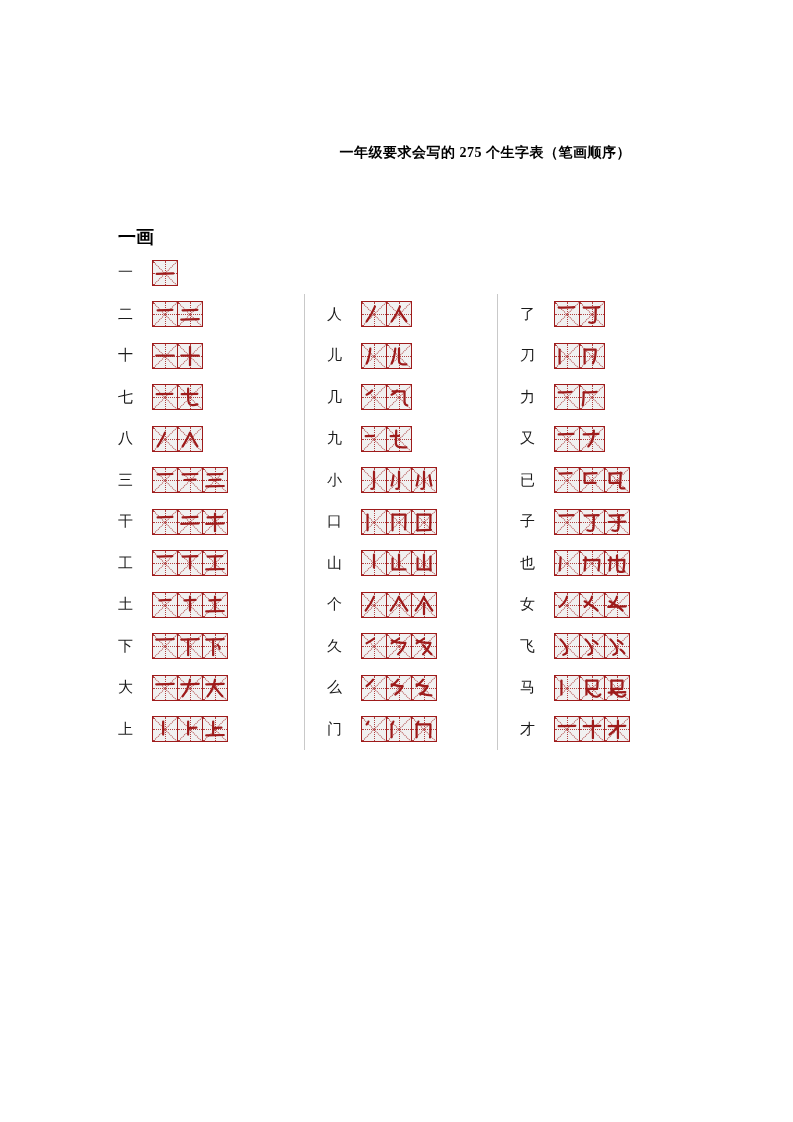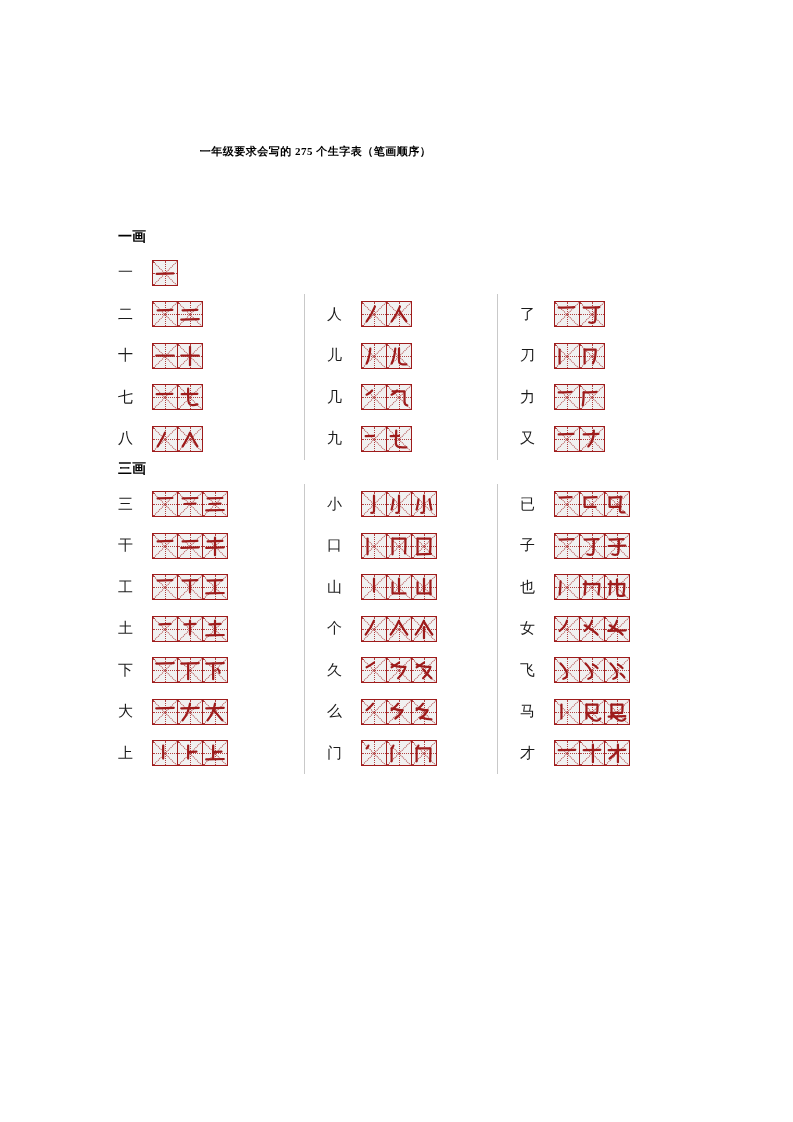--- a/index.html
+++ b/index.html
@@ -21,40 +21,40 @@
     inset: 0;
     background: #ffffff;
   }
 
   
   .doc-title {
     position: absolute;
     top: 144px;
     left: 0;
     width: 631px;
-    text-align: center;
-    font-size: 11px;
+    text-align: right;
+    font-size: 14px;
     font-weight: bold;
     letter-spacing: 0.5px;
     font-family: "Liberation Serif", "DejaVu Serif", serif;
     white-space: nowrap;
   }
 
   
   .content {
     position: absolute;
     top: 228px;
     left: 118px;
     width: 580px;
   }
 
   .section { position: relative; }
 
   .section-head {
-    font-size: 14px;
+    font-size: 18px;
     font-weight: bold;
     line-height: 18px;
     margin: 0 0 6px 0;
     font-family: "Liberation Serif", "DejaVu Serif", serif;
   }
 
   .section-body {
     position: relative;
     display: flex;
     align-items: flex-start;
@@ -474,21 +474,20 @@
                     <path d="M4 8 L20 7.5"></path>
                     <path d="M15 4 C15 11 13 17 9 21"></path>
                   </svg>
                 </div>
               </div>
             </div>
           </div>
         </div>
       </div>
       <div class="section">
-        <div class="section-head">三画</div>
         <div class="section-body">
           <div class="col ">
             <div class="char-row">
               <div class="char-label">三</div>
               <div class="stroke-strip">
                 <div class="cell">
                   <div class="guide-d1"></div>
                   <div class="guide-d2"></div>
                   <div class="guide-h"></div>
                   <div class="guide-v"></div>

